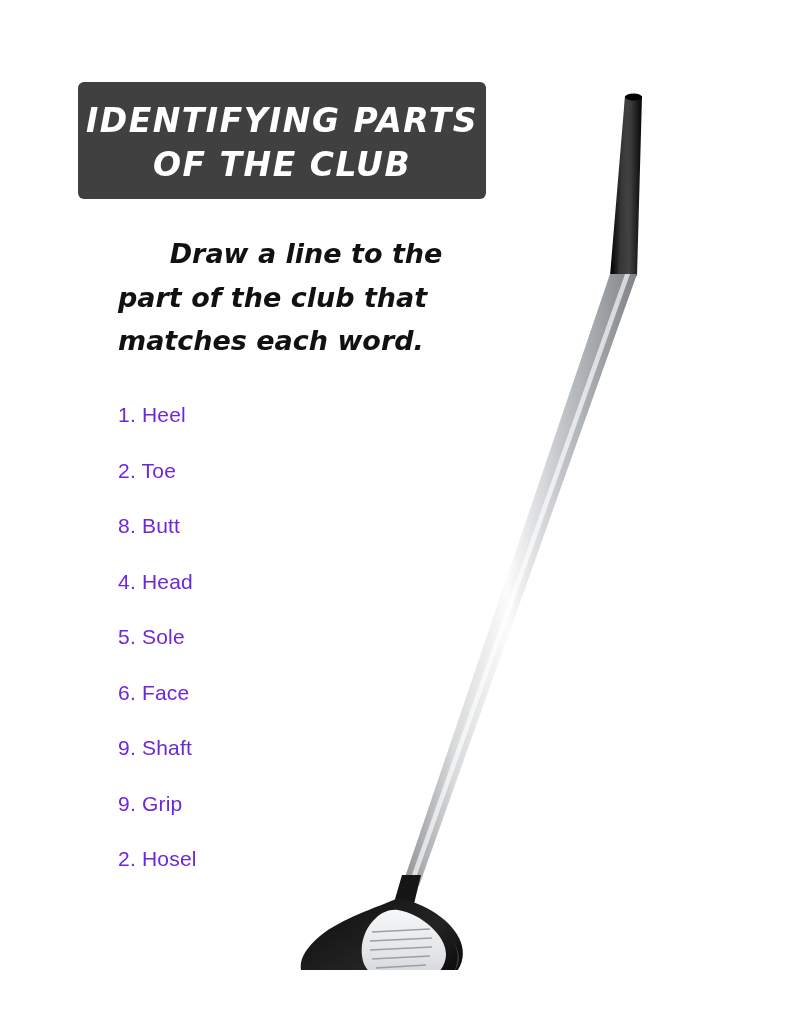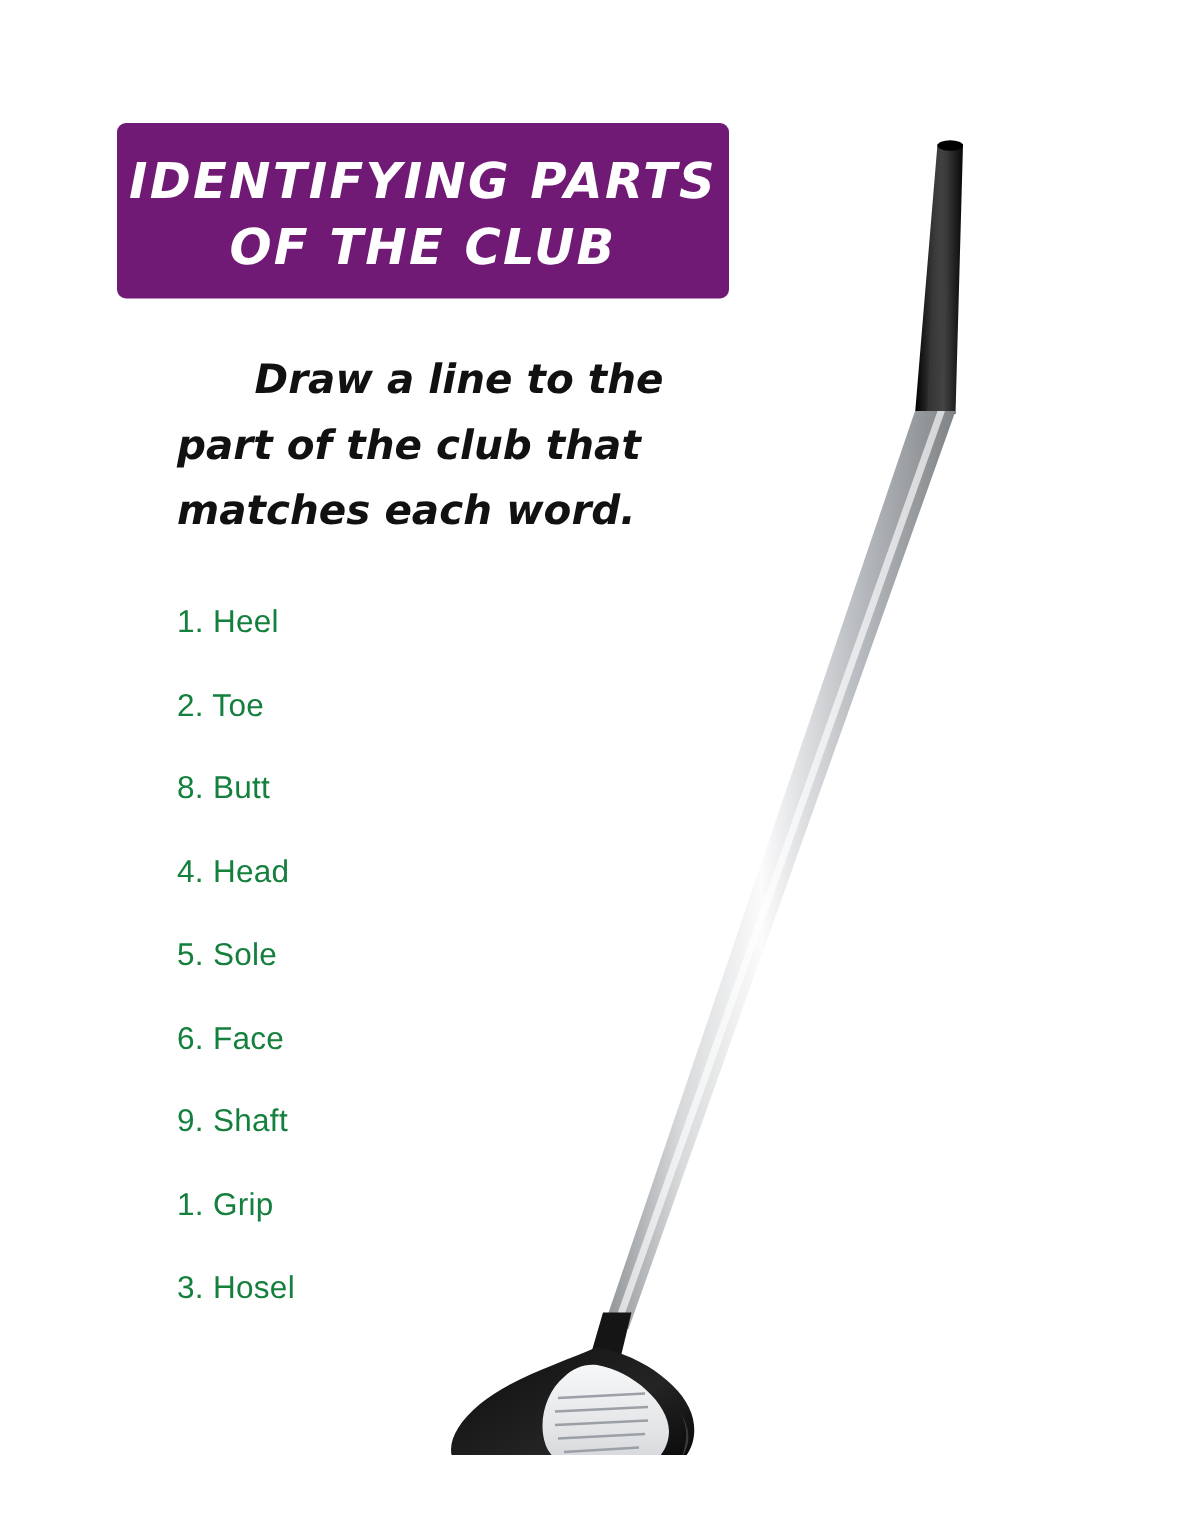--- a/index.html
+++ b/index.html
@@ -21,21 +21,21 @@
     height: 1024px;
   }
 
   
   .title-banner {
     position: absolute;
     left: 78px;
     top: 82px;
     width: 408px;
     height: 117px;
-    background: #701a75;
+    background: #404040;
     border-radius: 6px;
     display: flex;
     flex-direction: column;
     align-items: center;
     justify-content: center;
     box-sizing: border-box;
     padding-top: 4px;
   }
   .title-line {
     color: #ffffff;
@@ -74,21 +74,21 @@
     left: 118px;
     top: 400px;
     width: 280px;
     margin: 0;
     padding: 0;
     list-style: none;
   }
   .word-item {
     font-family: "Liberation Sans", sans-serif;
     font-size: 21px;
-    color: #15803d;
+    color: #6d28d9;
     height: 55.5px;
     line-height: 30px;
     letter-spacing: 0.2px;
   }
 
   
   .club {
     position: absolute;
     left: 280px;
     top: 80px;
@@ -114,22 +114,22 @@
   </div>
 
   <ul class="word-list">
     <li class="word-item">1. Heel</li>
     <li class="word-item">2. Toe</li>
     <li class="word-item">8. Butt</li>
     <li class="word-item">4. Head</li>
     <li class="word-item">5. Sole</li>
     <li class="word-item">6. Face</li>
     <li class="word-item">9. Shaft</li>
-    <li class="word-item">1. Grip</li>
-    <li class="word-item">3. Hosel</li>
+    <li class="word-item">9. Grip</li>
+    <li class="word-item">2. Hosel</li>
   </ul>
 
   <svg class="club" viewBox="0 0 420 890">
     <defs>
       <linearGradient id="shaftGrad" x1="0" y1="0" x2="1" y2="0">
         <stop offset="0%" stop-color="#8f9295"></stop>
         <stop offset="22%" stop-color="#d7d9db"></stop>
         <stop offset="45%" stop-color="#fbfbfc"></stop>
         <stop offset="72%" stop-color="#b9bcc0"></stop>
         <stop offset="100%" stop-color="#7f8386"></stop>

